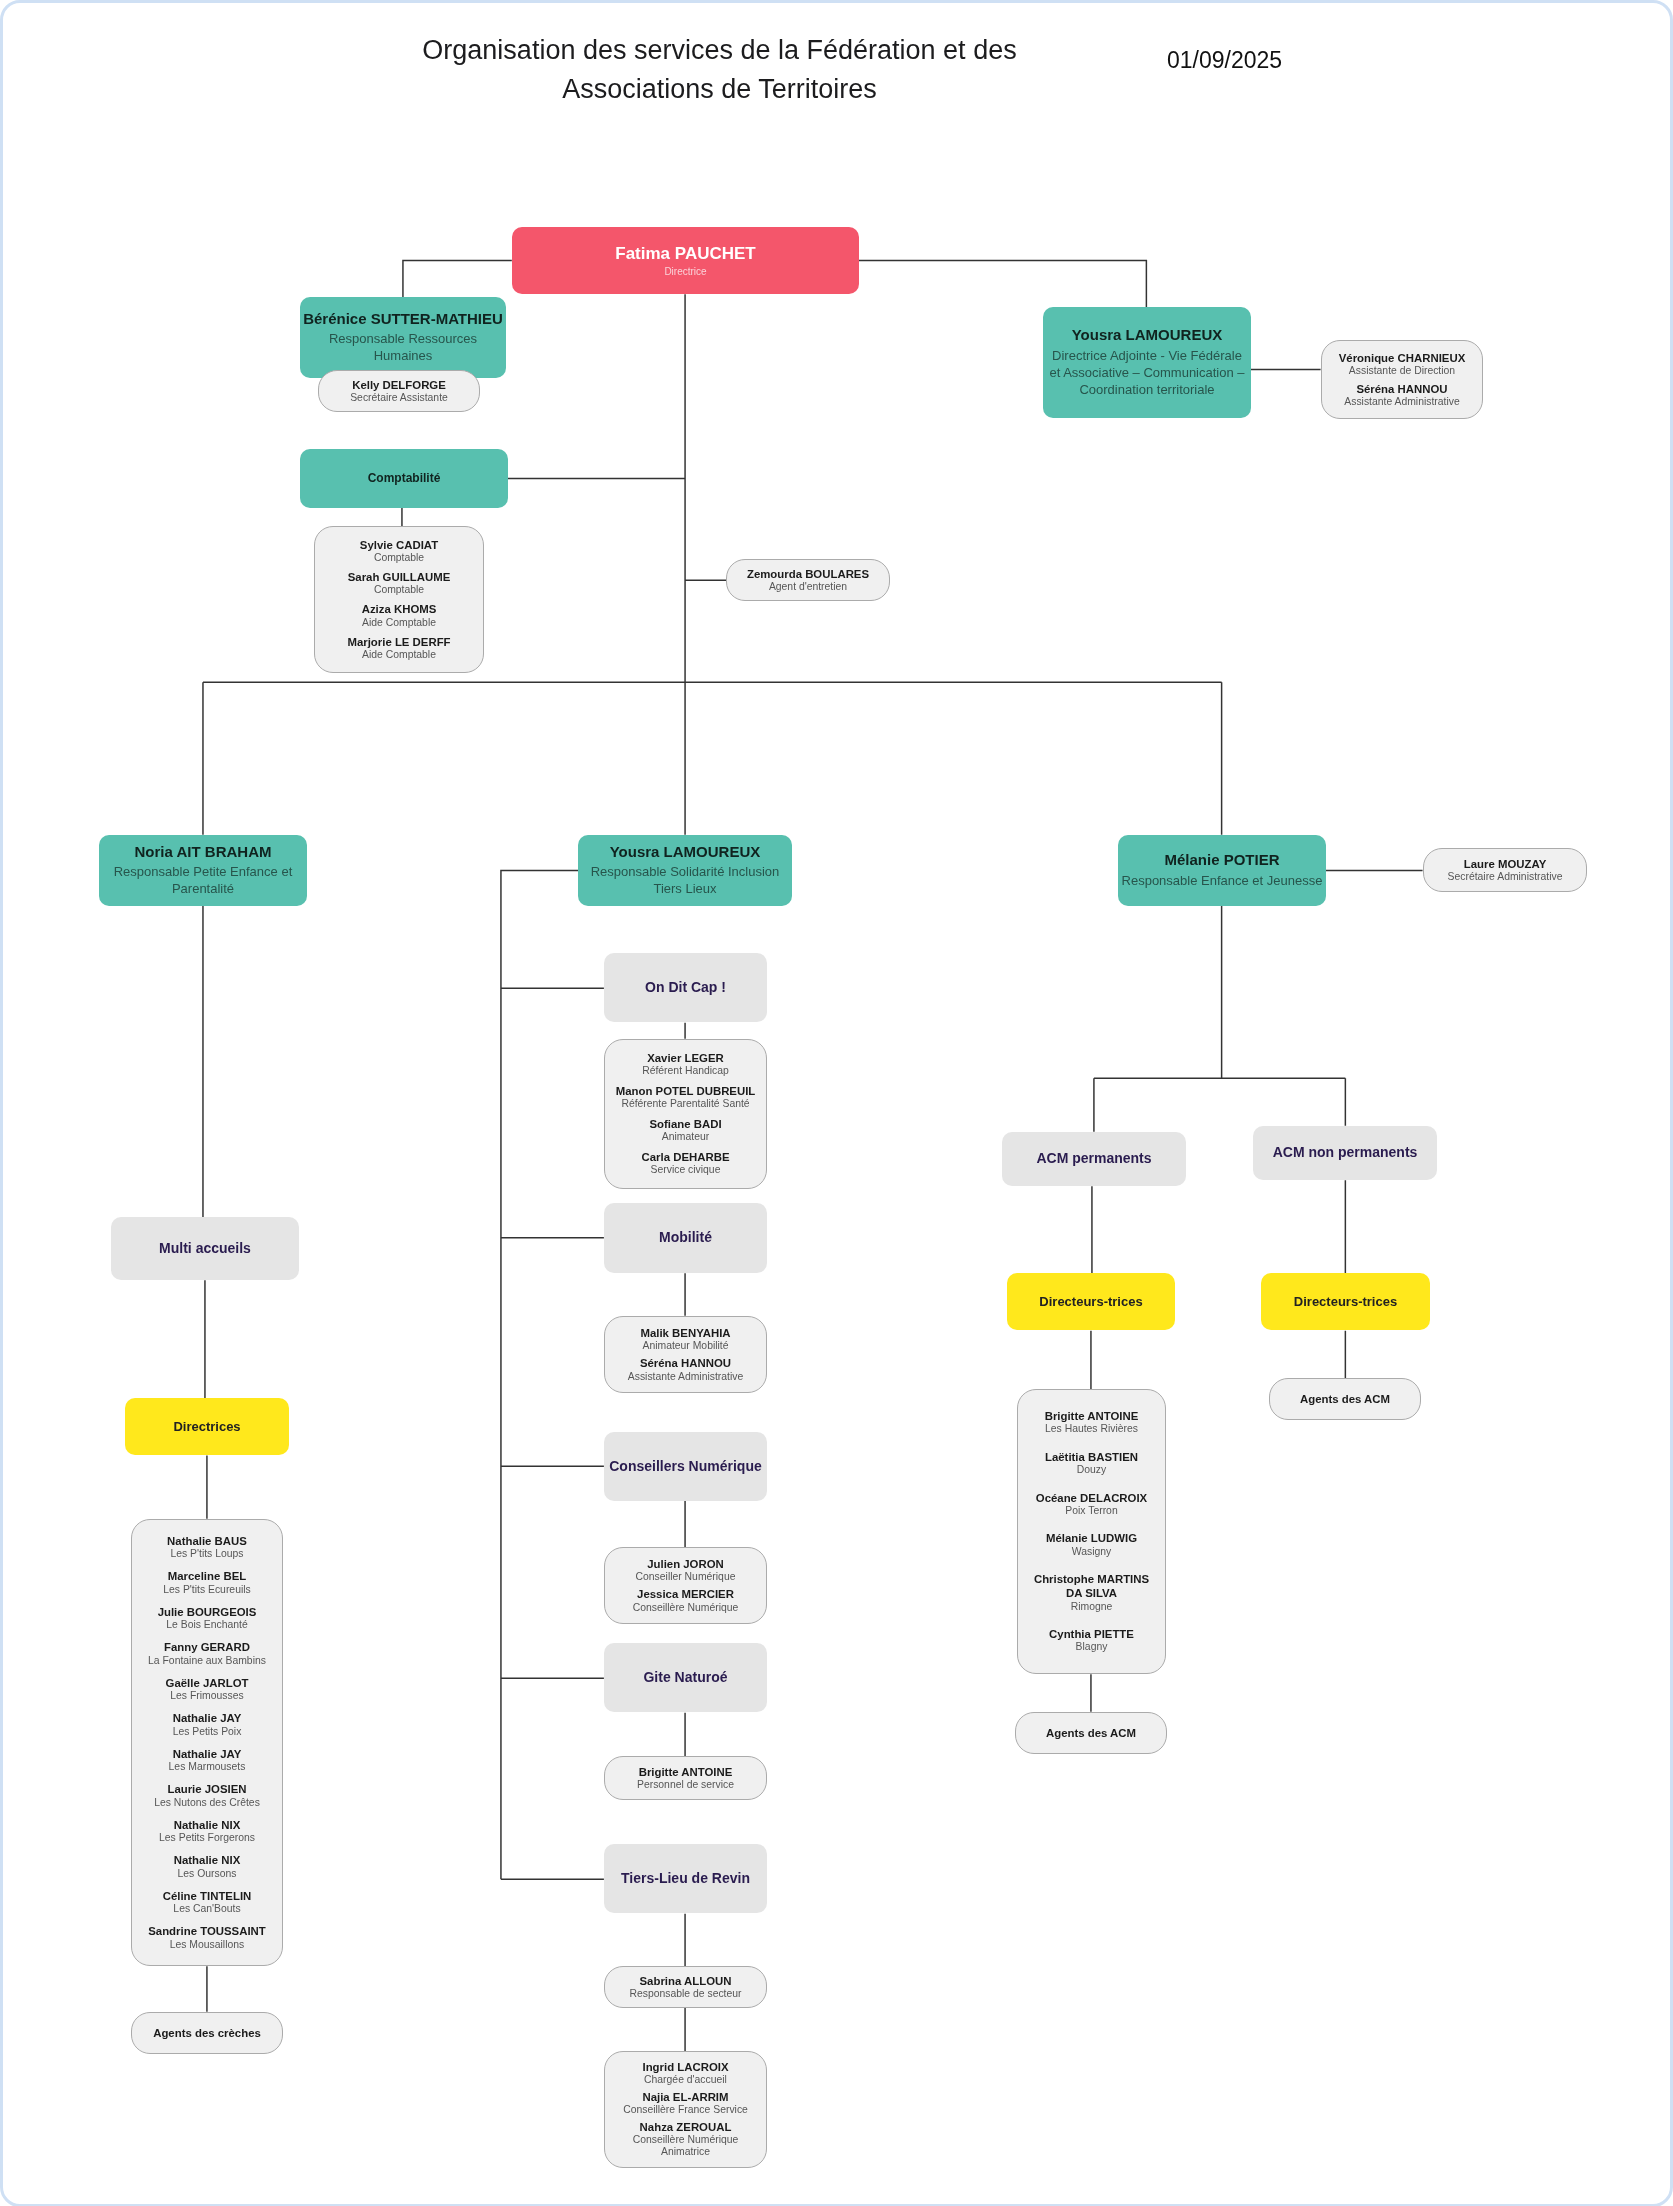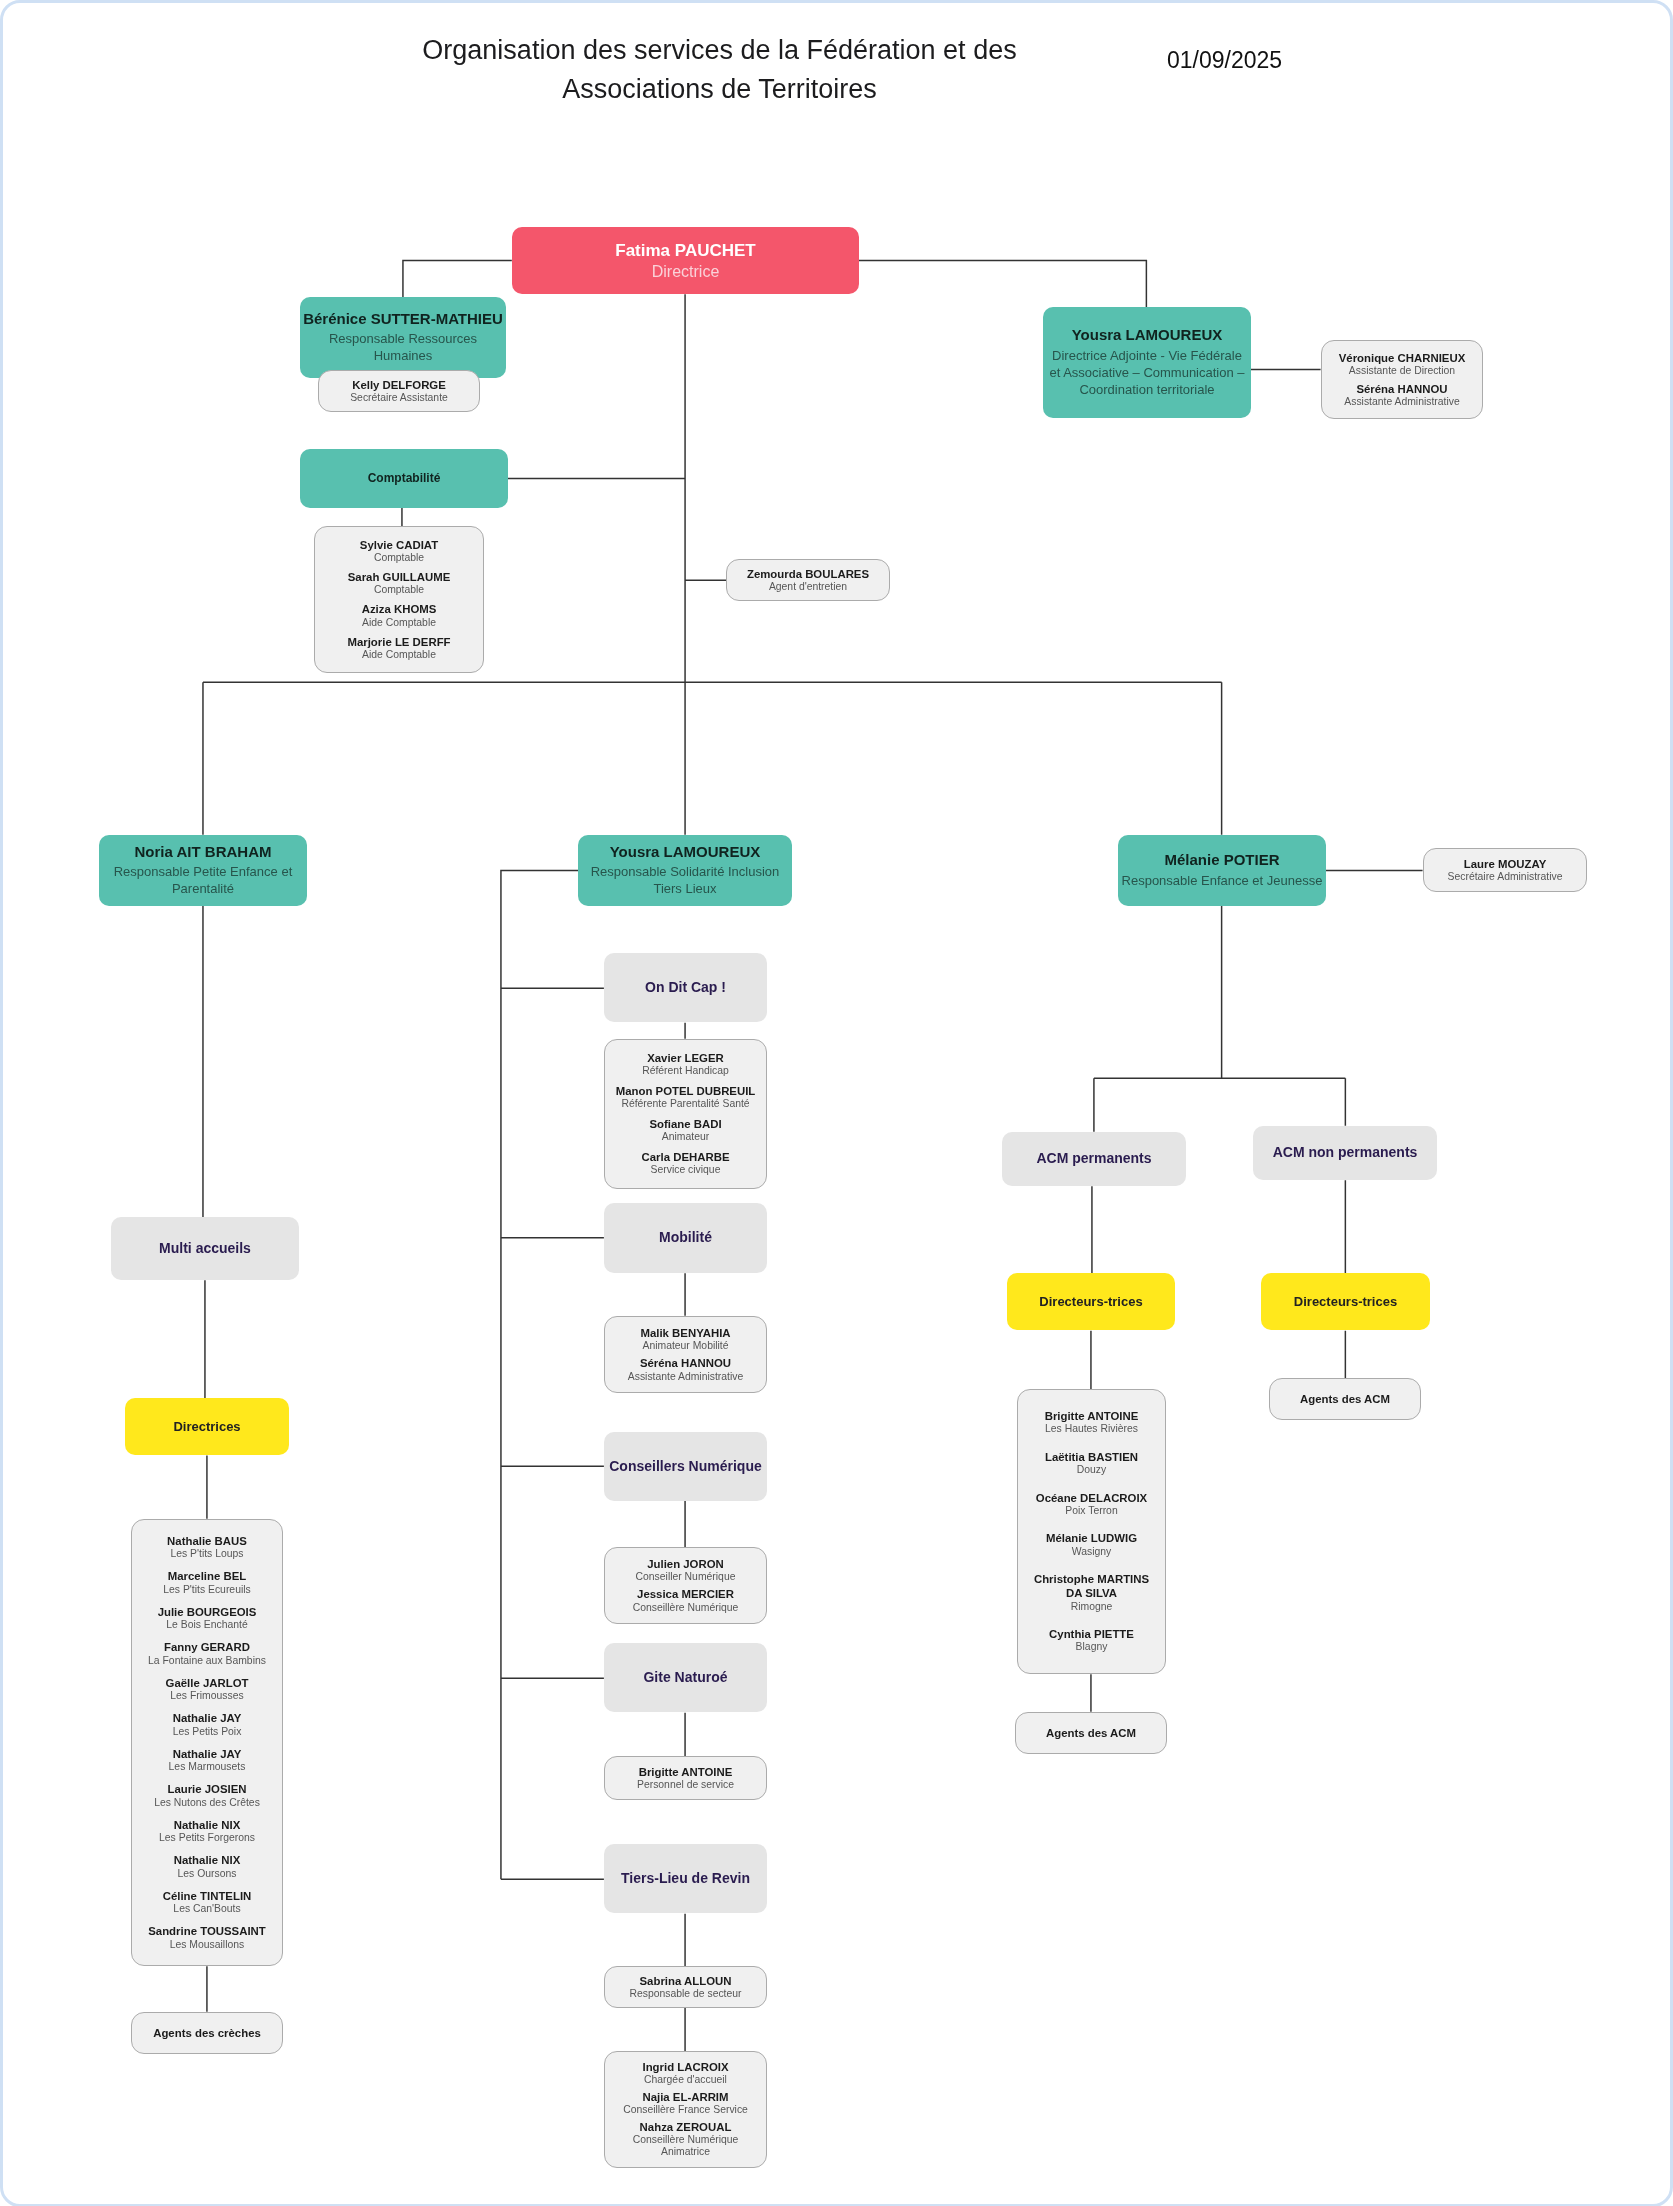--- a/index.html
+++ b/index.html
@@ -8,30 +8,30 @@
   .canvas { position:relative; width:1673px; height:2207px; background:#ffffff;
             border:3px solid #cfe0f4; border-radius:20px; overflow:hidden; }
   .connectors { position:absolute; left:0; top:0; }
   .title { position:absolute; left:390px; top:28px; width:653px; text-align:center;
            font-size:27px; line-height:1.45; font-weight:500; color:#1c1c1e; }
   .date { position:absolute; left:1164px; top:44px; font-size:23px; color:#111; }
   .box { position:absolute; display:flex; flex-direction:column; align-items:center;
          justify-content:center; text-align:center; border-radius:10px; padding:6px 2px; }
   .red { background:#F4566B; }
   .red .name { color:#ffffff; font-weight:700; font-size:17px; }
-  .red .role { color:#FAD2D9; font-size:16px; margin-top:2px; }
+  .red .role { color:#FAD2D9; font-size:10px; margin-top:2px; }
   .teal { background:#58C0AF; }
   .teal .name { color:#10231F; font-weight:700; font-size:15px; line-height:1.25; }
   .teal .role { color:#27554C; font-size:13px; line-height:1.3; margin-top:3px; }
   .teal.label .name { font-size:12px; }
   .purple { background:#e5e5e5; }
   .purple .name { color:#2A1C4F; font-weight:700; font-size:14px; line-height:1.25; }
   .yellow { background:#FFE81C; }
   .yellow .name { color:#222222; font-weight:700; font-size:13px; }
-  .gray { background:#F0F0F0; border:1.5px solid #ABABAB; border-radius:13px; }
+  .gray { background:#F0F0F0; border:1.5px solid #ABABAB; border-radius:19px; }
   .gray .name, .m-name { color:#1b1b1b; font-weight:700; font-size:11.4px; line-height:1.25; }
   .gray .role, .m-role { color:#565656; font-size:10.4px; line-height:1.2; }
   .gray.list { justify-content:space-evenly; padding:6px 8px; }
   .member { padding:1px 0; }
 </style>
 </head>
 <body>
 
 <div class="canvas">
 

